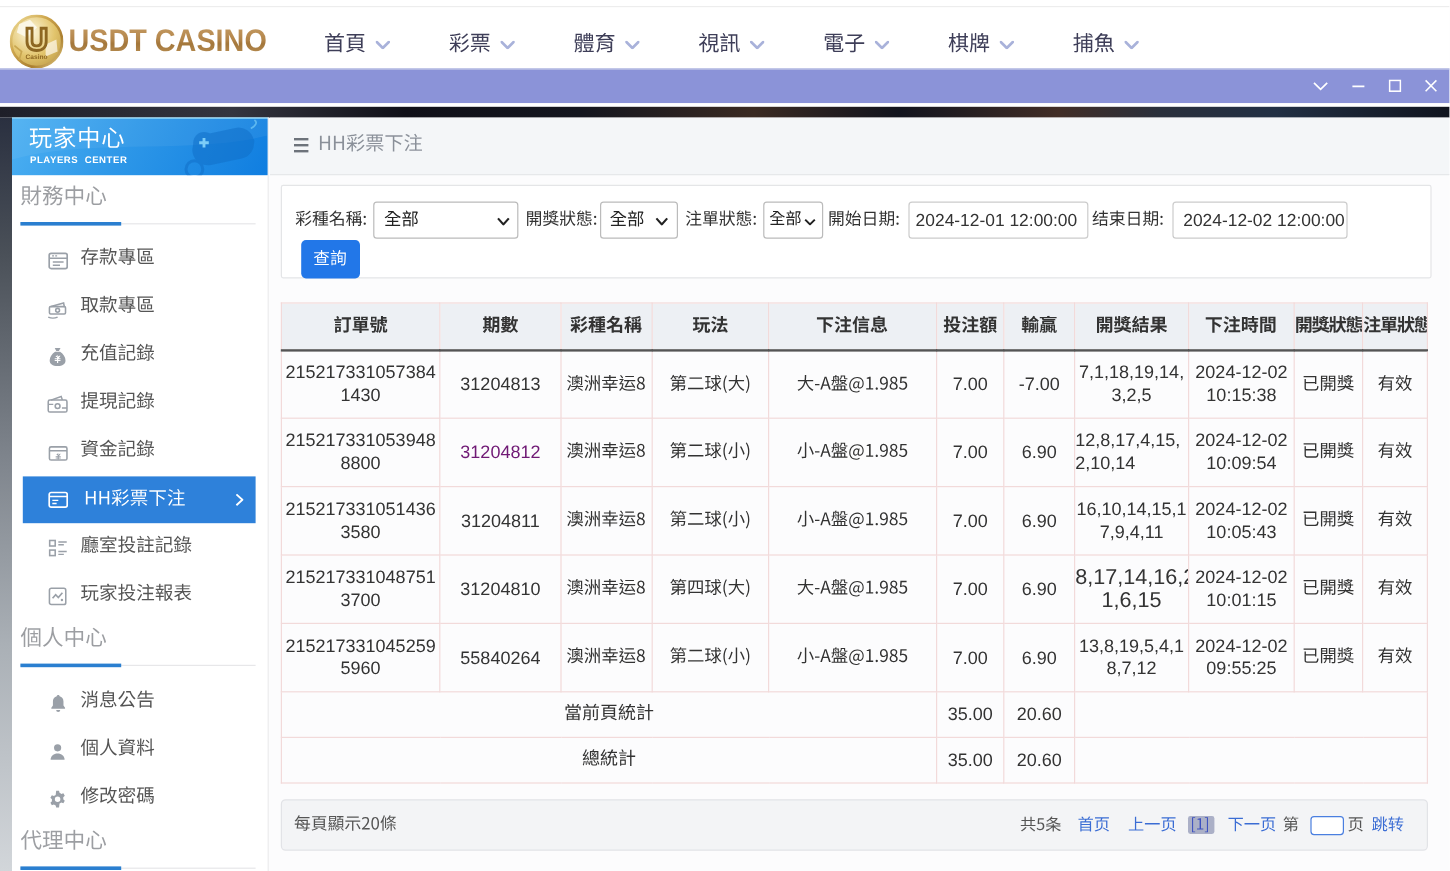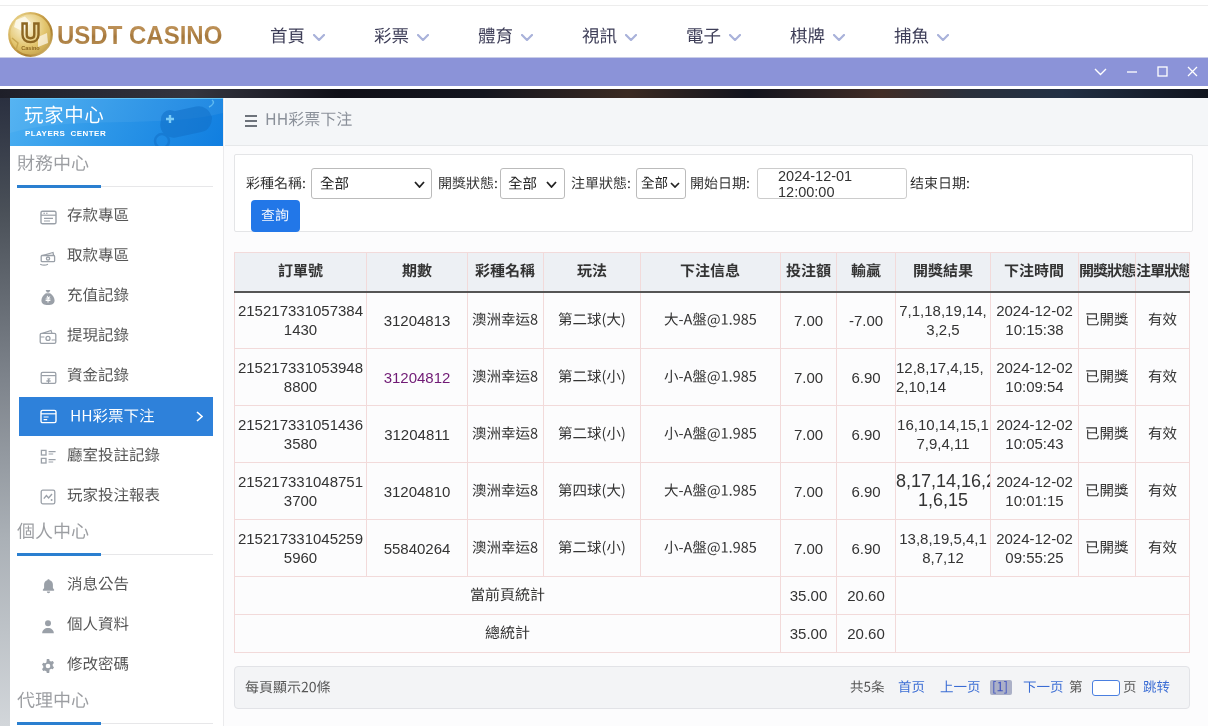--- a/index.html
+++ b/index.html
@@ -475,31 +475,34 @@
   <div class="abs" style="left:455px;top:19px"><svg class="t" width="61" height="16" viewBox="0 0 61 16">
           <g fill="#333" transform="translate(0,12.18) scale(0.014,-0.014)">
             <use href="#r958b" x="0"></use>
             <use href="#r59cb" x="1000"></use>
             <use href="#r65e5" x="2000"></use>
             <use href="#r671f" x="3000"></use>
             <use href="#r3a" x="4000"></use>
           </g>
         </svg></div>
   <div class="abs" style="left:522px;top:13px;width:150px;height:31px;border:1px solid #ccc;border-radius:3px;background:#fff;display:flex;align-items:center;font-size:14.5px;color:#333">
-        <span style="margin-left:20px">2024-12-01 12:00:00</span>
+        <span style="margin-left:5px">2024-12-01 12:00:00</span>
       </div>
   <div class="abs" style="left:675px;top:19px"><svg class="t" width="61" height="16" viewBox="0 0 61 16">
           <g fill="#333" transform="translate(0,12.18) scale(0.014,-0.014)">
             <use href="#r7ed3" x="0"></use>
             <use href="#r675f" x="1000"></use>
             <use href="#r65e5" x="2000"></use>
             <use href="#r671f" x="3000"></use>
             <use href="#r3a" x="4000"></use>
           </g>
         </svg></div>
+  <div class="abs" style="left:742px;top:13px;width:146px;height:31px;border:1px solid #ccc;border-radius:3px;background:#fff;display:flex;align-items:center;font-size:14.5px;color:#333">
+        <span style="margin-left:8px">2024-12-02 12:00:00</span>
+      </div>
   <div class="abs" style="left:16px;top:45px;width:49px;height:32px;background:#2277e8;border-radius:4px;display:flex;align-items:center;justify-content:center">
         <svg class="t" width="29" height="16" viewBox="0 0 29 16">
           <g fill="#fff" transform="translate(0,12.18) scale(0.014,-0.014)">
             <use href="#r67e5" x="0"></use>
             <use href="#r8a62" x="1000"></use>
           </g>
         </svg>
       </div>
 </div>
 

